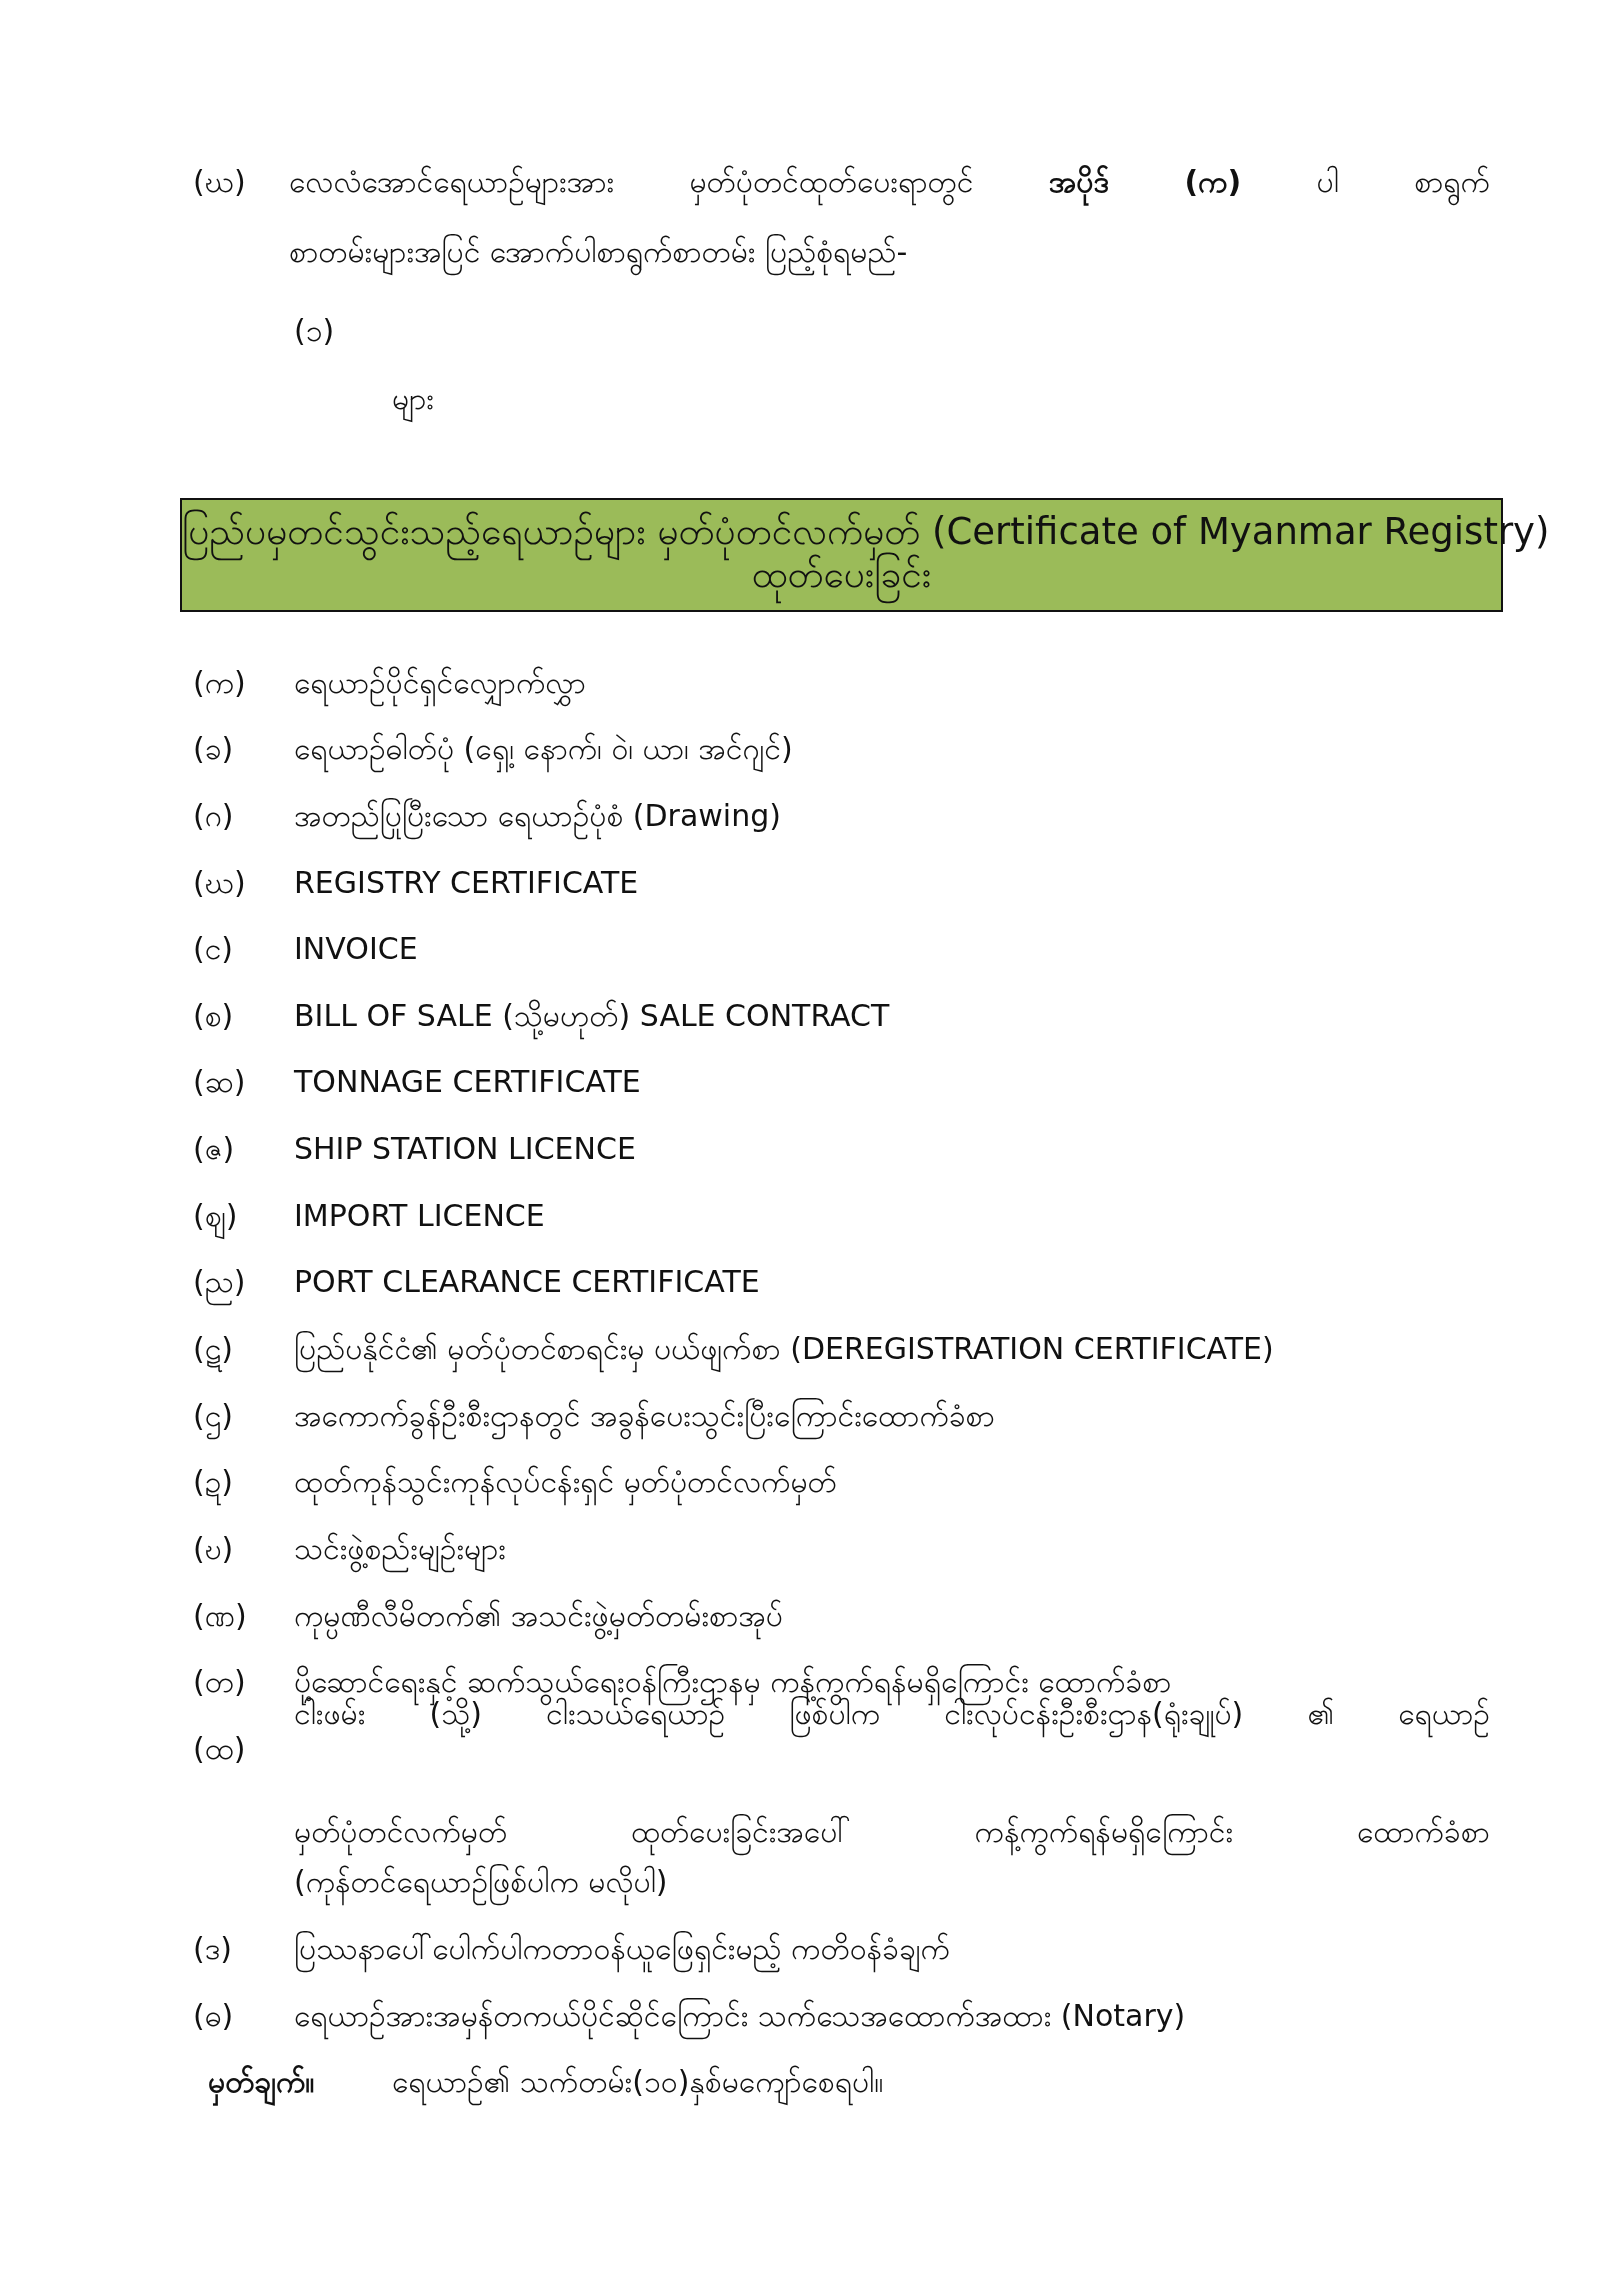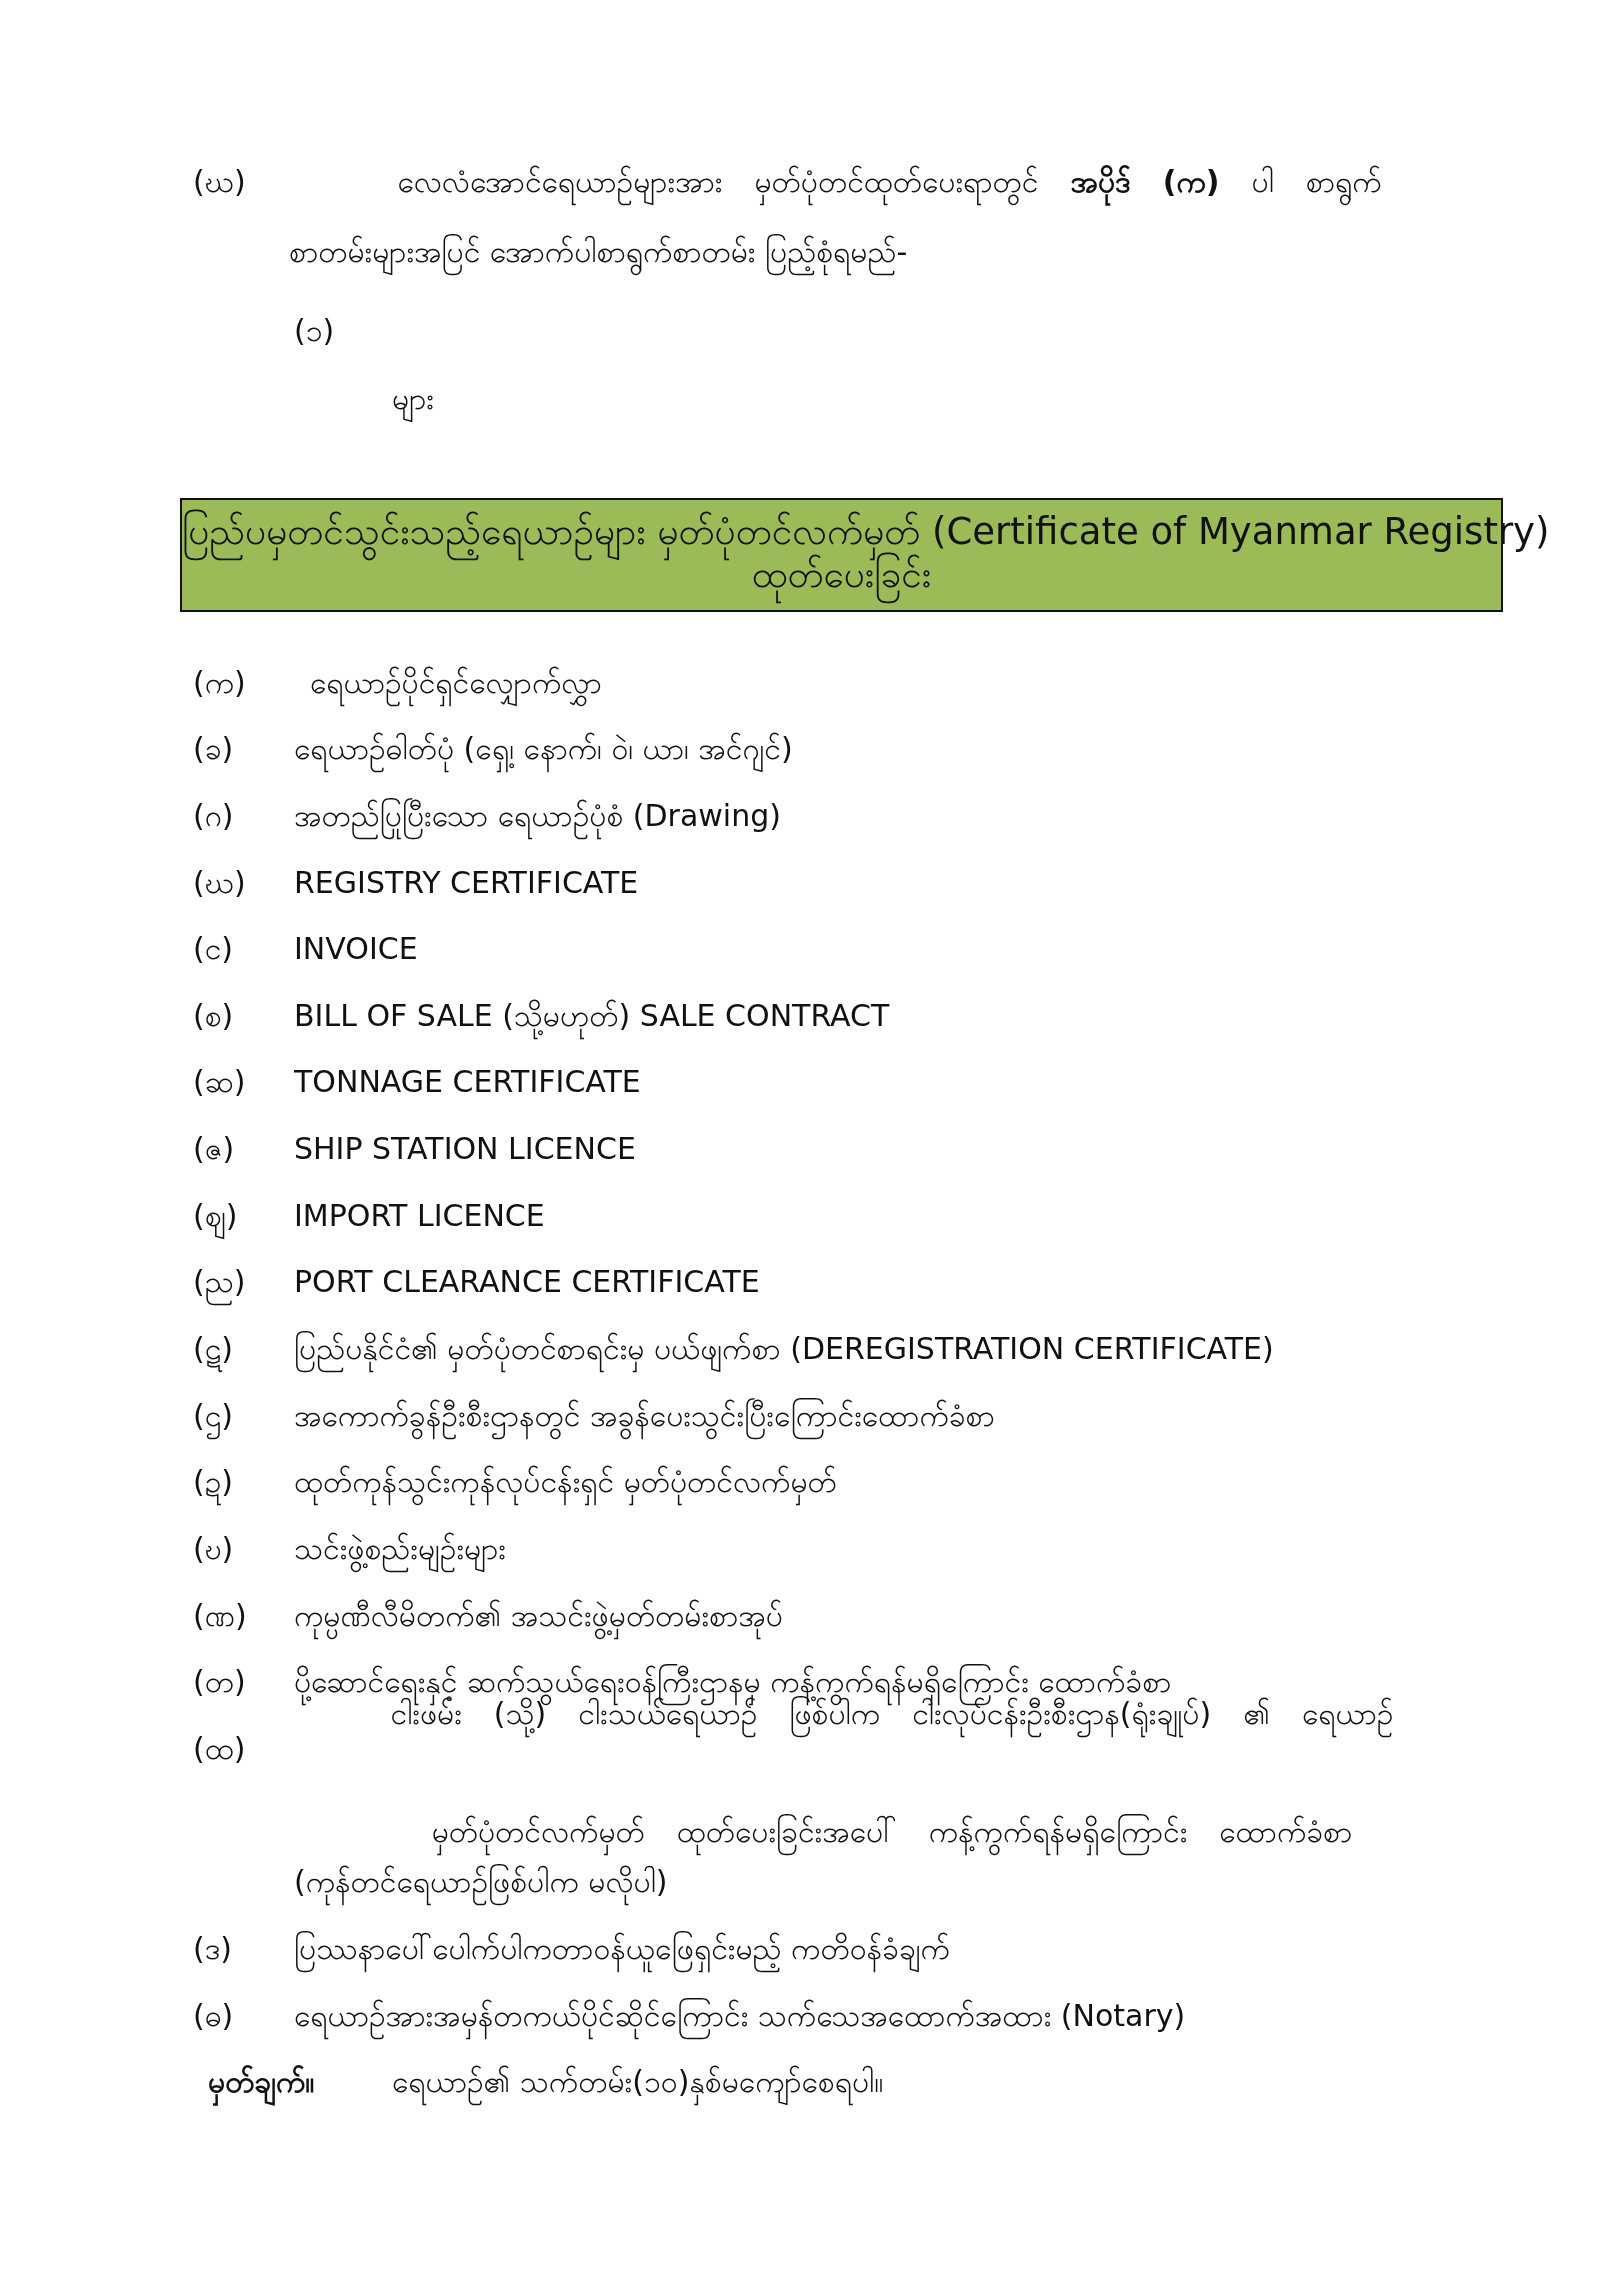--- a/index.html
+++ b/index.html
@@ -29,21 +29,21 @@
   }
   .label {
     position: absolute;
     font-size: 30px;
     line-height: 39px;
     white-space: nowrap;
   }
   .bold { font-weight: bold; }
   .justify-line {
     display: flex;
-    justify-content: center;
+    justify-content: space-between;
     gap: 32px;
   }
   .green-box {
     position: absolute;
     left: 180px;
     top: 498px;
     width: 1319px;
     height: 110px;
     background: #9bbb59;
     border: 2.9px solid #111111;
@@ -77,21 +77,21 @@
   <div class="line" style="left:392px; top:379px;">များ</div>
 
   <div class="green-box">
     <div class="gb-line gb-line1">ပြည်ပမှတင်သွင်းသည့်ရေယာဉ်များ မှတ်ပုံတင်လက်မှတ် (Certificate of Myanmar Registry)</div>
     <div class="gb-line">ထုတ်ပေးခြင်း</div>
   </div>
 
   <div>
     <div>
       <div class="label" style="left:193px; top:663px;">(က)</div>
-      <div class="line" style="left:310px; top:663px;">ရေယာဉ်ပိုင်ရှင်လျှောက်လွှာ</div>
+      <div class="line" style="left:294px; top:663px;">ရေယာဉ်ပိုင်ရှင်လျှောက်လွှာ</div>
     </div>
     <div>
       <div class="label" style="left:193px; top:729px;">(ခ)</div>
       <div class="line" style="left:294px; top:729px;">ရေယာဉ်ဓါတ်ပုံ (ရှေ့၊ နောက်၊ ဝဲ၊ ယာ၊ အင်ဂျင်)</div>
     </div>
     <div>
       <div class="label" style="left:193px; top:796px;">(ဂ)</div>
       <div class="line" style="left:294px; top:796px;">အတည်ပြုပြီးသော ရေယာဉ်ပုံစံ (Drawing)</div>
     </div>
     <div>

